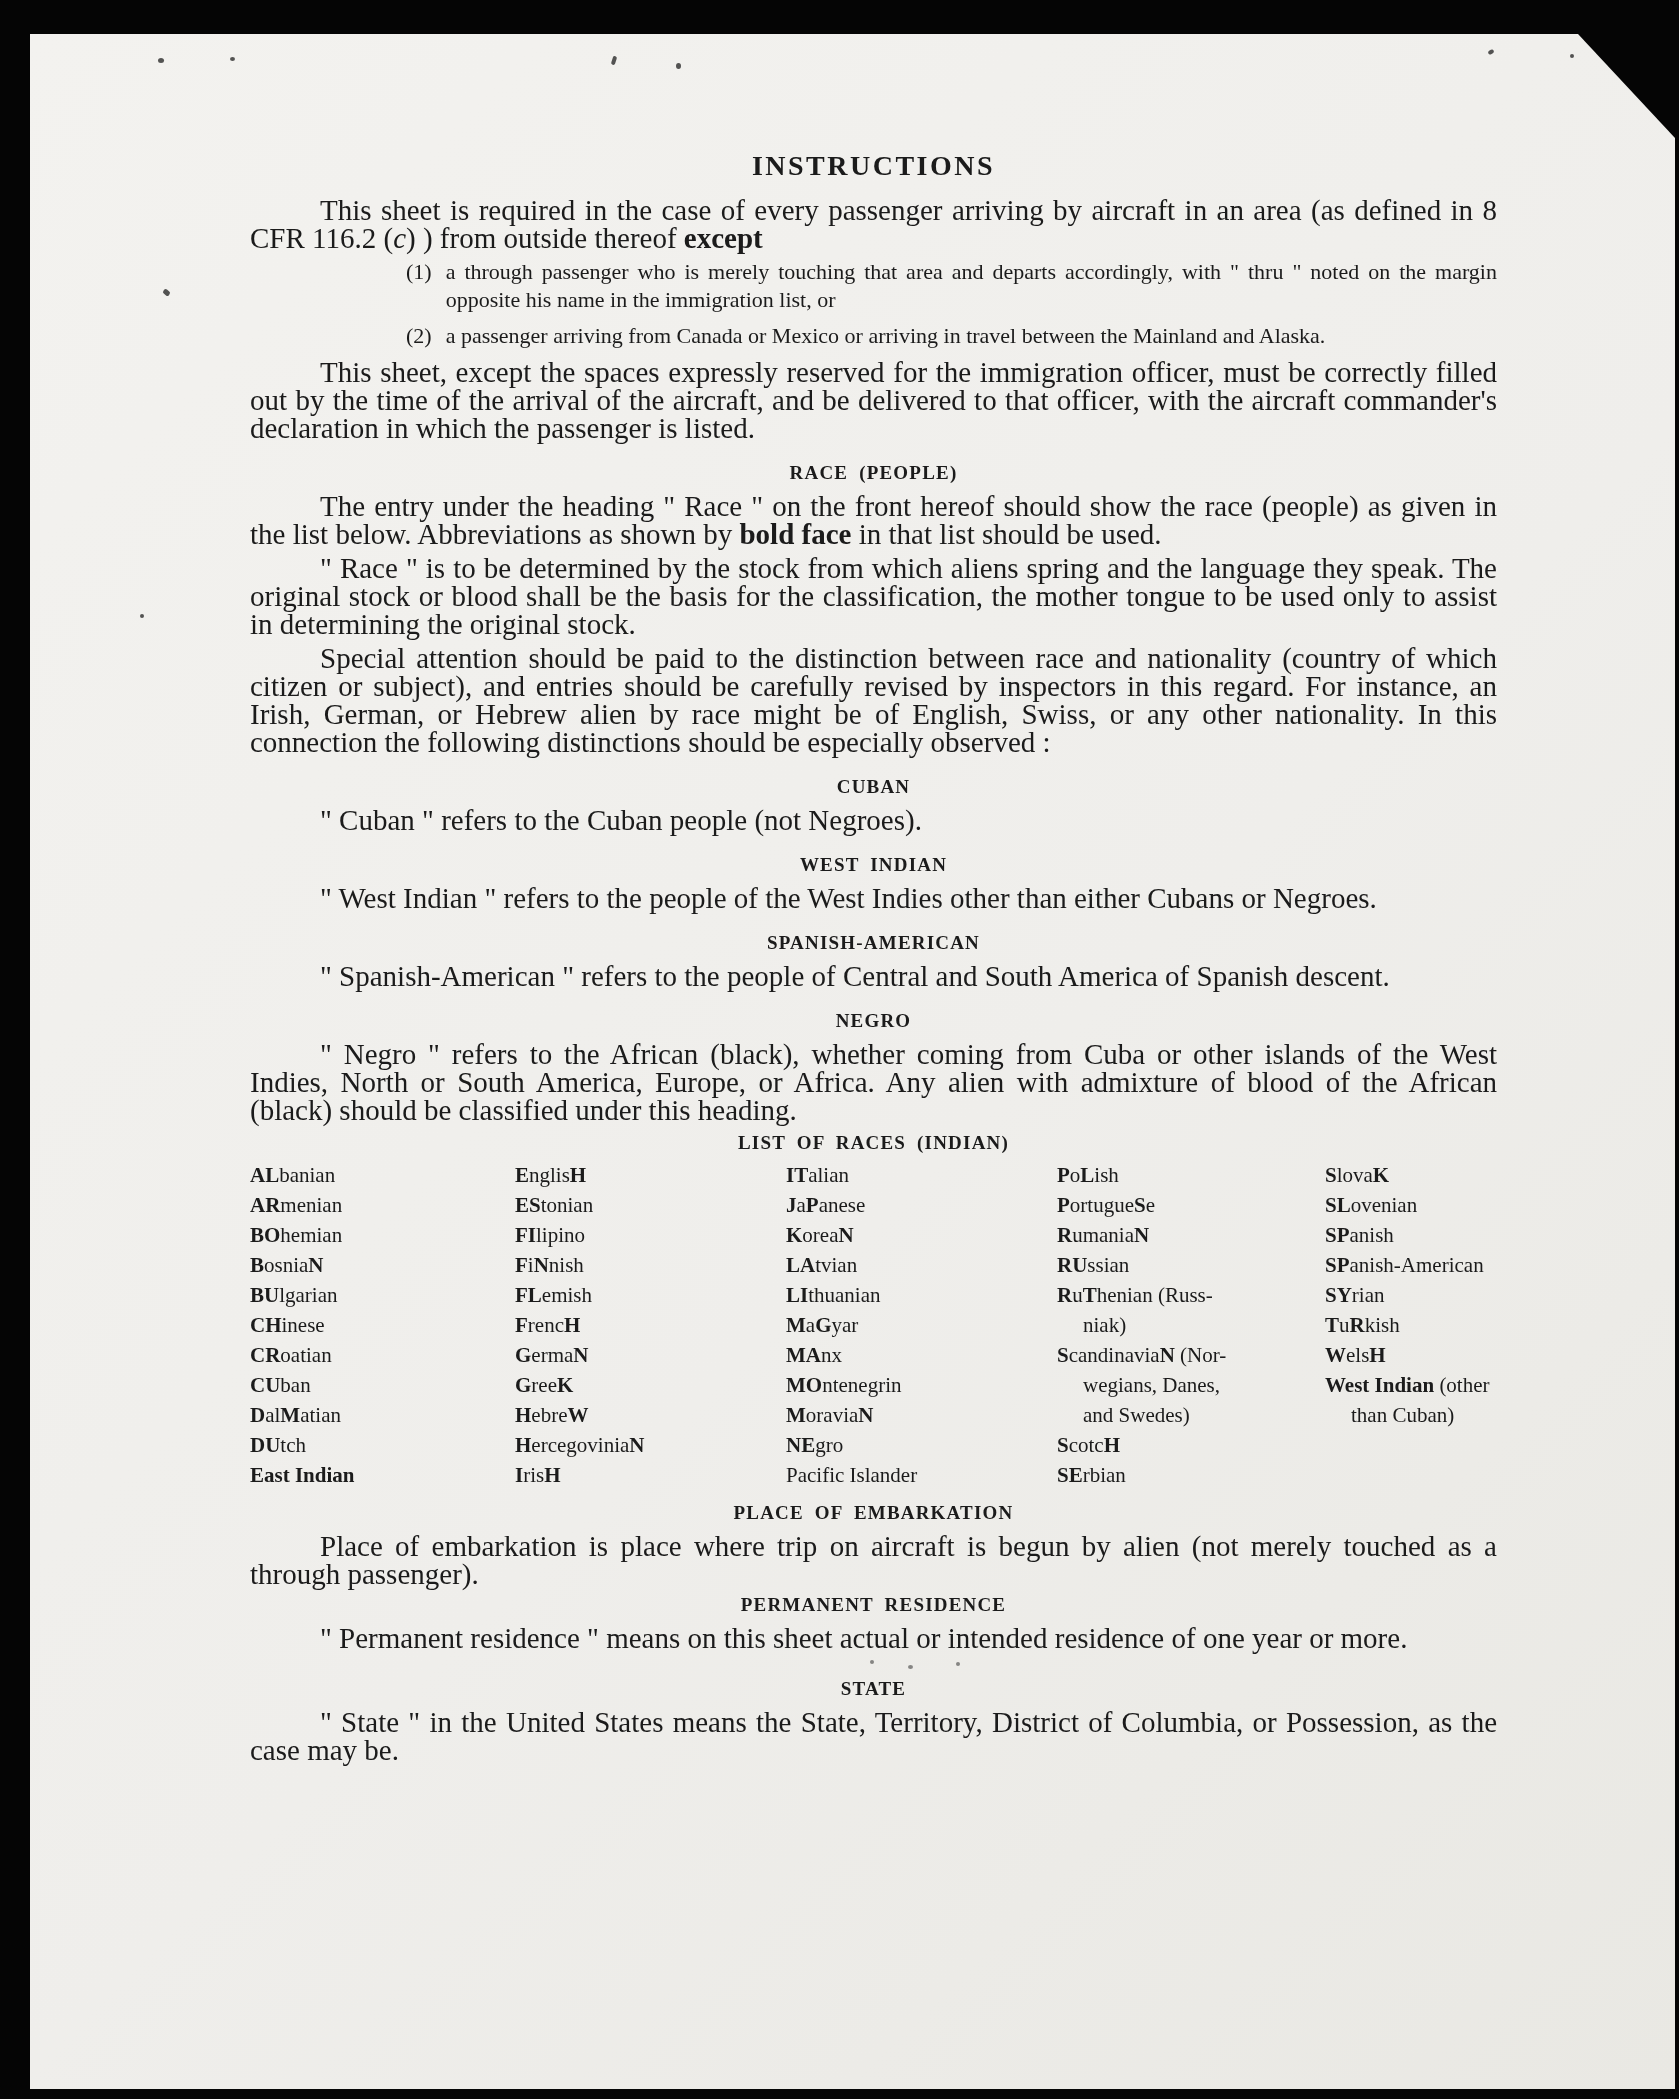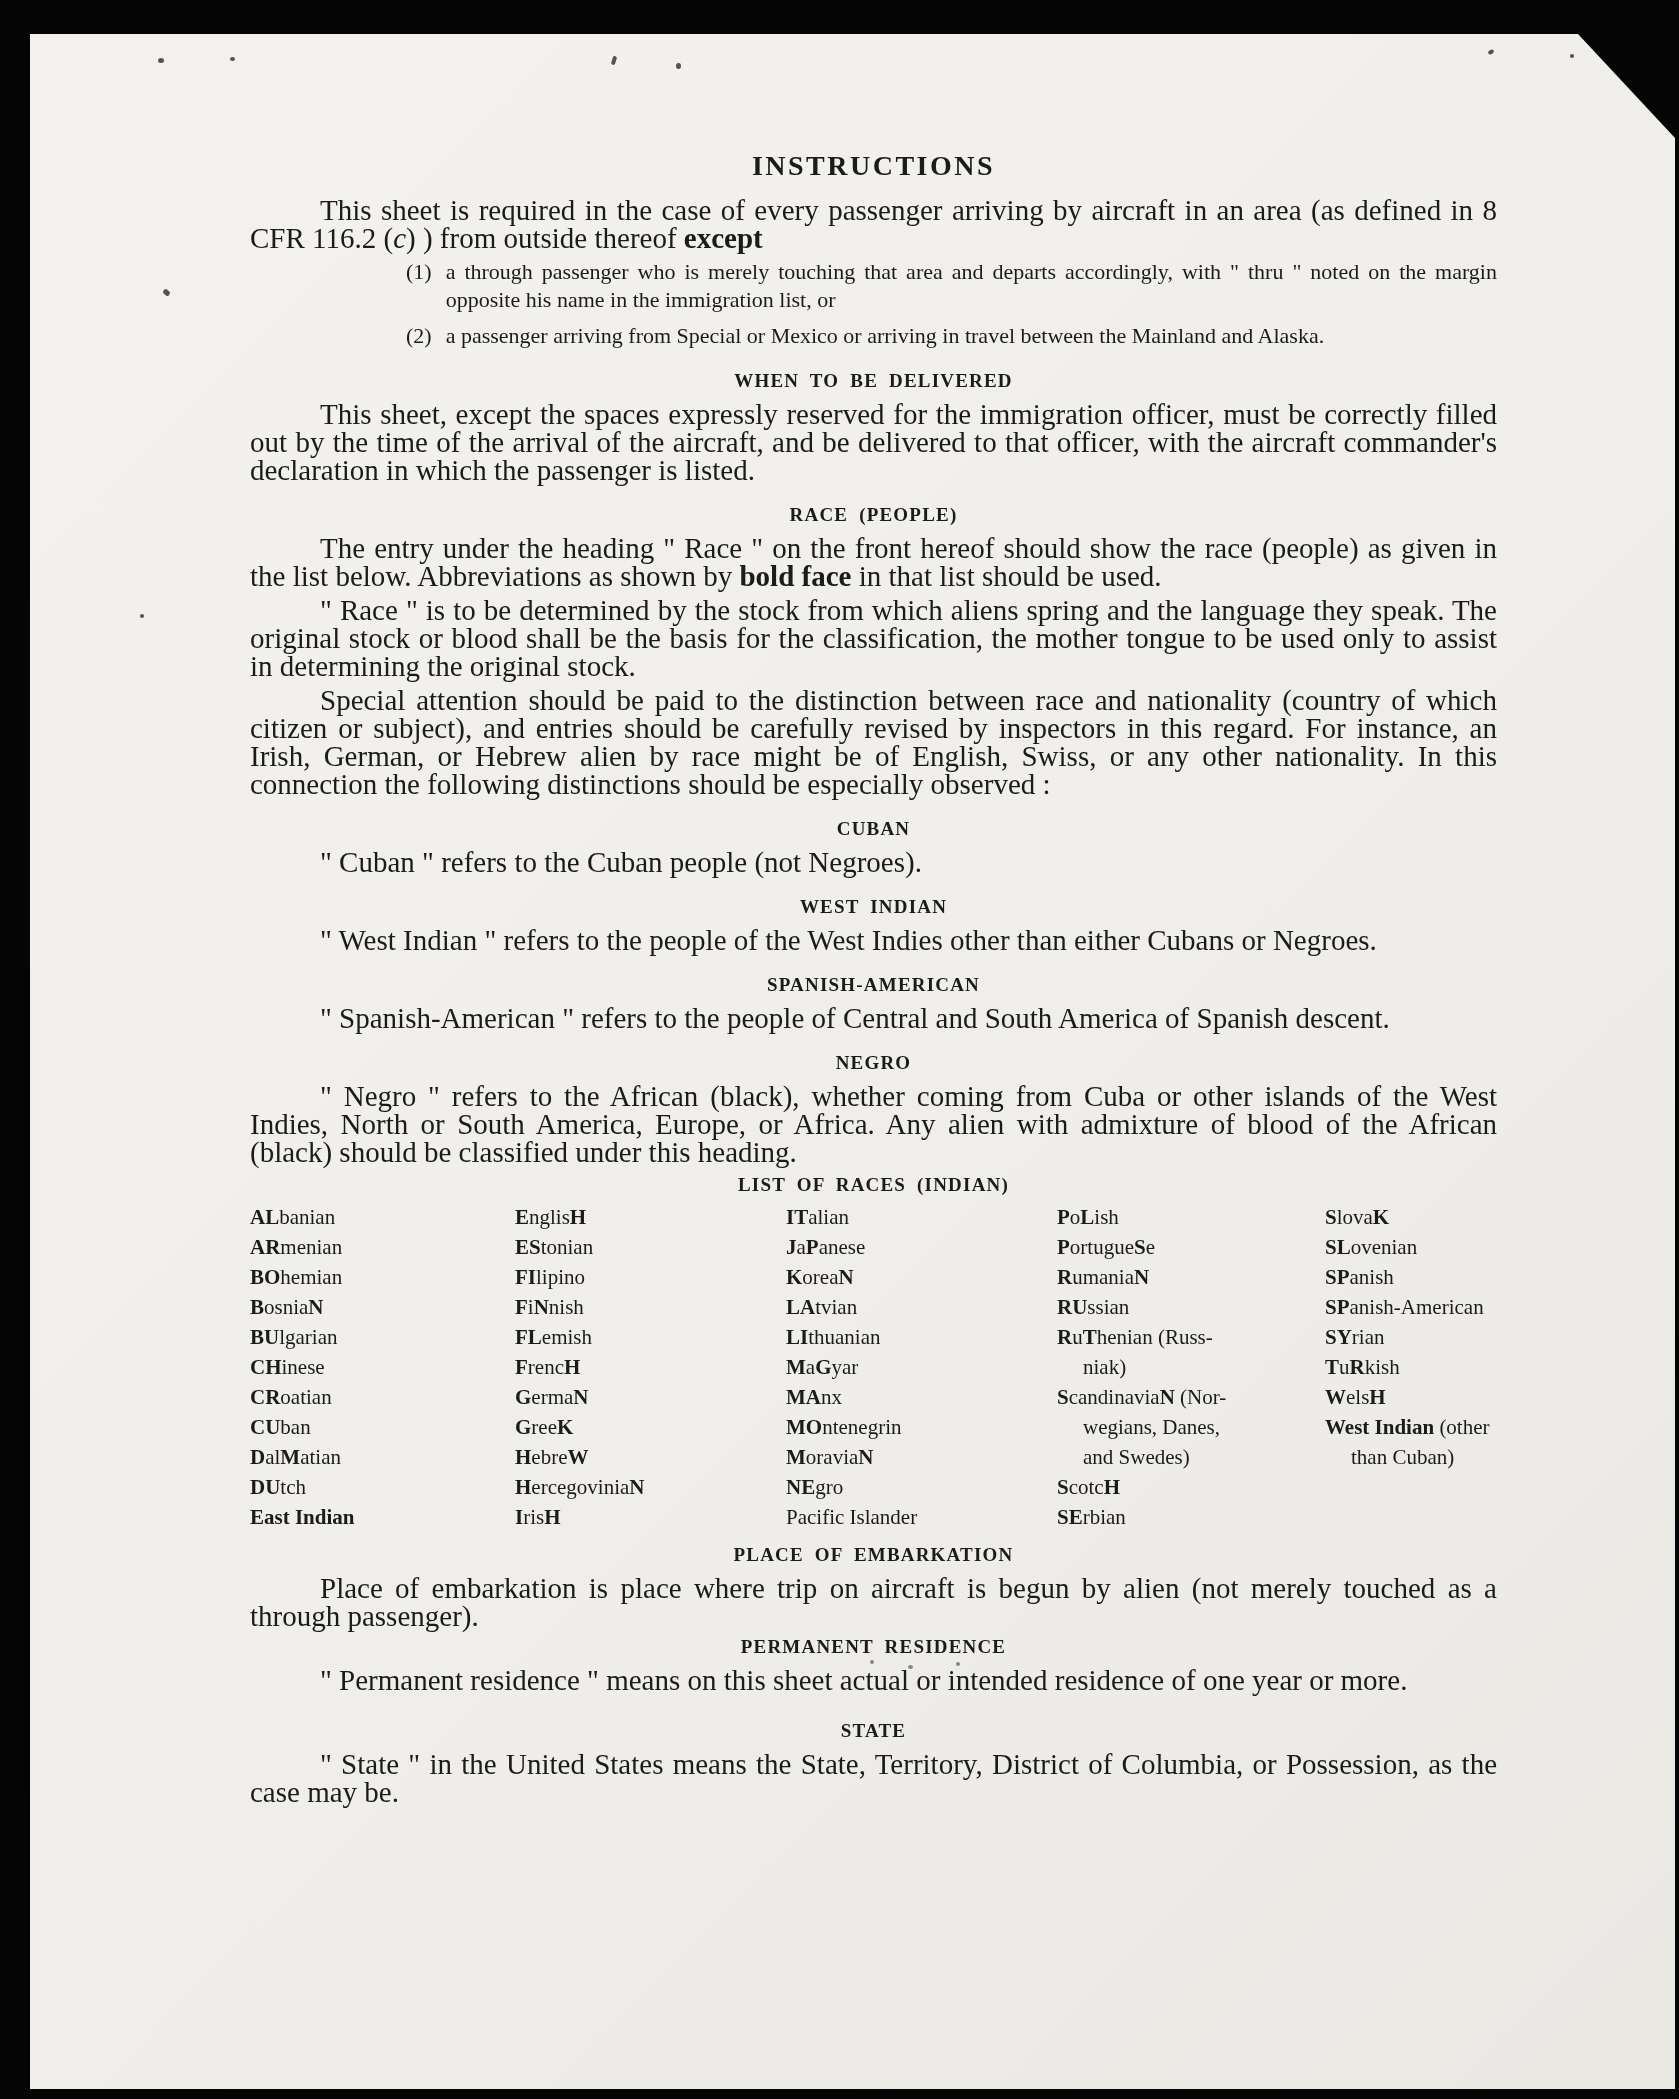--- a/index.html
+++ b/index.html
@@ -92,26 +92,25 @@
     <h1 class="doc-title">INSTRUCTIONS</h1>
 
     <div>
       <p class="body-p">This sheet is required in the case of every passenger arriving by aircraft in an area (as defined in 8 CFR 116.2 (<i>c</i>) ) from outside thereof <b>except</b></p>
       <div class="item">
         <span class="item-num">(1)</span>
         <span class="item-text">a through passenger who is merely touching that area and departs accordingly, with " thru " noted on the margin opposite his name in the immigration list, or</span>
       </div>
       <div class="item">
         <span class="item-num">(2)</span>
-        <span class="item-text">a passenger arriving from Special or Mexico or arriving in travel between the Mainland and Alaska.</span>
+        <span class="item-text">a passenger arriving from Canada or Mexico or arriving in travel between the Mainland and Alaska.</span>
       </div>
     </div>
 
     <div>
-      <h2 class="sec-heading">WHEN TO BE DELIVERED</h2>
       <p class="body-p">This sheet, except the spaces expressly reserved for the immigration officer, must be correctly filled out by the time of the arrival of the aircraft, and be delivered to that officer, with the aircraft commander's declaration in which the passenger is listed.</p>
     </div>
 
     <div>
       <h2 class="sec-heading">RACE (PEOPLE)</h2>
       <p class="body-p">The entry under the heading " Race " on the front hereof should show the race (people) as given in the list below.  Abbreviations as shown by <b>bold face</b> in that list should be used.</p>
       <p class="body-p">" Race " is to be determined by the stock from which aliens spring and the language they speak.  The original stock or blood shall be the basis for the classification, the mother tongue to be used only to assist in determining the original stock.</p>
       <p class="body-p">Special attention should be paid to the distinction between race and nationality (country of which citizen or subject), and entries should be carefully revised by inspectors in this regard.  For instance, an Irish, German, or Hebrew alien by race might be of English, Swiss, or any other nationality.  In this connection the following distinctions should be especially observed :</p>
     </div>
 

